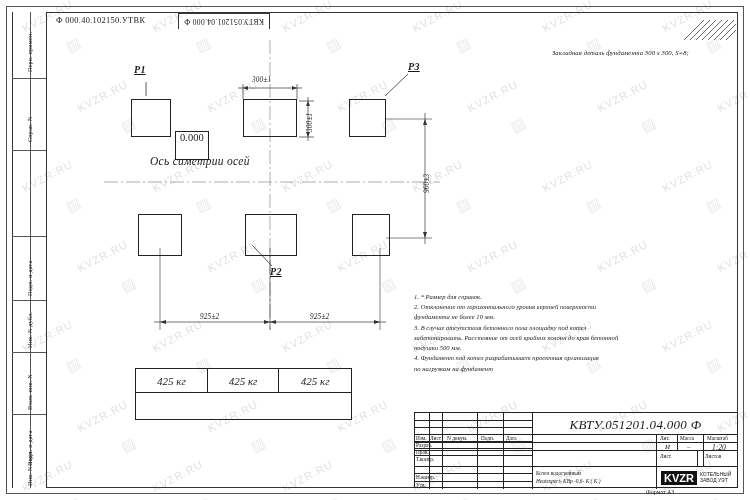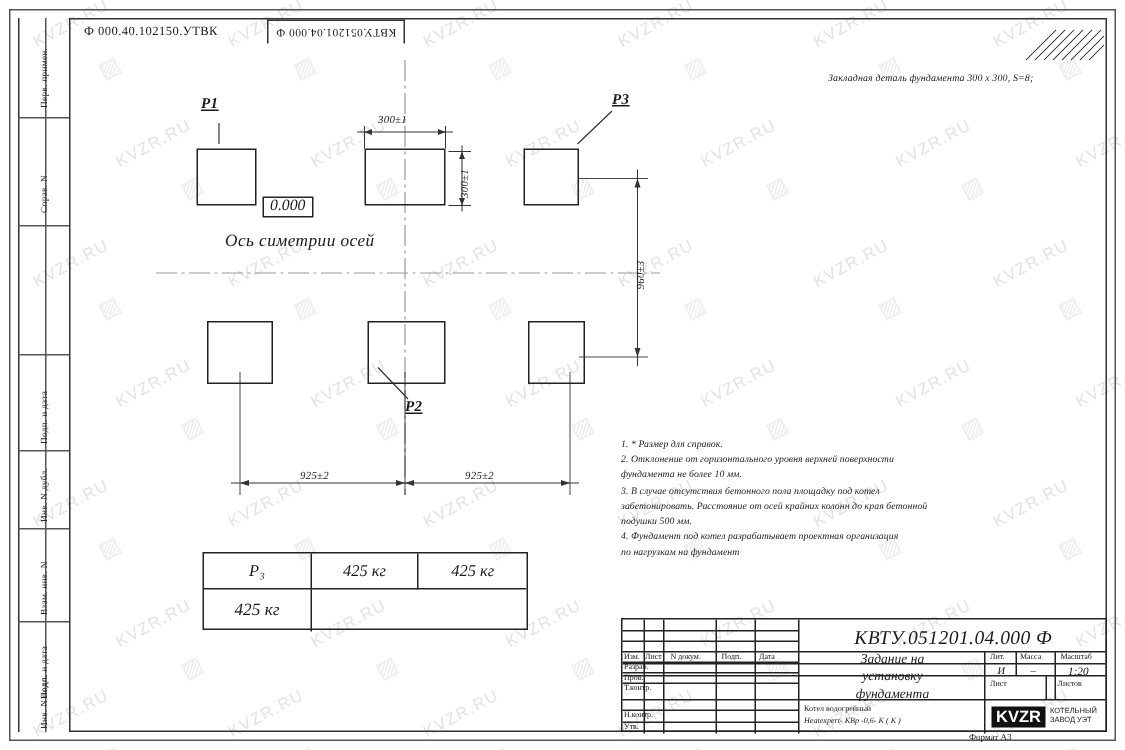--- a/index.html
+++ b/index.html
@@ -81,22 +81,22 @@
 
   .plate {
     position:absolute; border:1.3px solid #222; background:transparent;
   }
   .plabel {
     position:absolute; font-size:10px; font-style:italic; font-weight:bold;
     text-decoration:underline; letter-spacing:.3px;
   }
   .zero-box {
     position:absolute; left:175px; top:131px;
-    border:1.2px solid #222; padding:0px 4px 1px 4px;
-    font-size:10.5px; font-style:italic; background:#fff;
+    border:1.2px solid #222; padding:0px 4px 16px 4px;
+    font-size:10.5px; background:#fff;
   }
   .axis-text {
     position:absolute; left:150px; top:155px;
     font-size:11.5px; font-style:italic; letter-spacing:.3px;
   }
 
   .dimtxt {
     position:absolute; font-size:7.2px; font-style:italic; letter-spacing:.2px;
   }
   .dimtxt.vert {
@@ -344,21 +344,20 @@
     <p>2. Отклонение от горизонтального уровня верхней поверхности</p>
     <p>фундамента не более 10 мм.</p>
     <p>3. В случае отсутствия бетонного пола площадку под котел</p>
     <p>забетонировать. Расстояние от осей крайних колонн до края бетонной</p>
     <p>подушки 500 мм.</p>
     <p>4. Фундамент под котел разрабатывает проектная организация</p>
     <p>по нагрузкам на фундамент</p>
   </div>
 
   <div class="ltable">
-    <div>Р₃</div>
     <div>425 кг</div>
     <div>425 кг</div>
     <div>425 кг</div>
   </div>
 
   <div class="tb">
     <div class="hl" style="top:21px;"></div>
     <div class="hl" style="top:53px;"></div>
     <div class="vl" style="left:117px; height:76px;"></div>
     <div class="vl" style="left:241px; top:21px; height:55px;"></div>
@@ -382,25 +381,20 @@
     <div class="tb-cell" style="left:91px; top:22px;">Дата</div>
 
     <div class="tb-cell" style="left:1px; top:29px;">Разраб.</div>
     <div class="tb-cell" style="left:1px; top:36px;">Пров.</div>
     <div class="tb-cell" style="left:1px; top:43px;">Т.контр.</div>
     <div class="tb-cell" style="left:1px; top:61px;">Н.контр.</div>
     <div class="tb-cell" style="left:1px; top:69px;">Утв.</div>
 
     <div class="tb-big">КВТУ.051201.04.000 Ф</div>
 
-    <div class="tb-title">
-      <span>Задание на</span>
-      <span>установку</span>
-      <span>фундамента</span>
-    </div>
 
     <div class="vl" style="left:262px; top:21px; height:16px;"></div>
     <div class="vl" style="left:288px; top:21px; height:32px;"></div>
     <div class="hl" style="top:29px;"></div>
     <div class="hl" style="top:37px;"></div>
     <div class="vl" style="left:282px; top:37px; height:16px;"></div>
 
     <div class="tb-cell" style="left:245px; top:22px;">Лит.</div>
     <div class="tb-cell" style="left:265px; top:22px;">Масса</div>
     <div class="tb-cell" style="left:292px; top:22px;">Масштаб</div>

